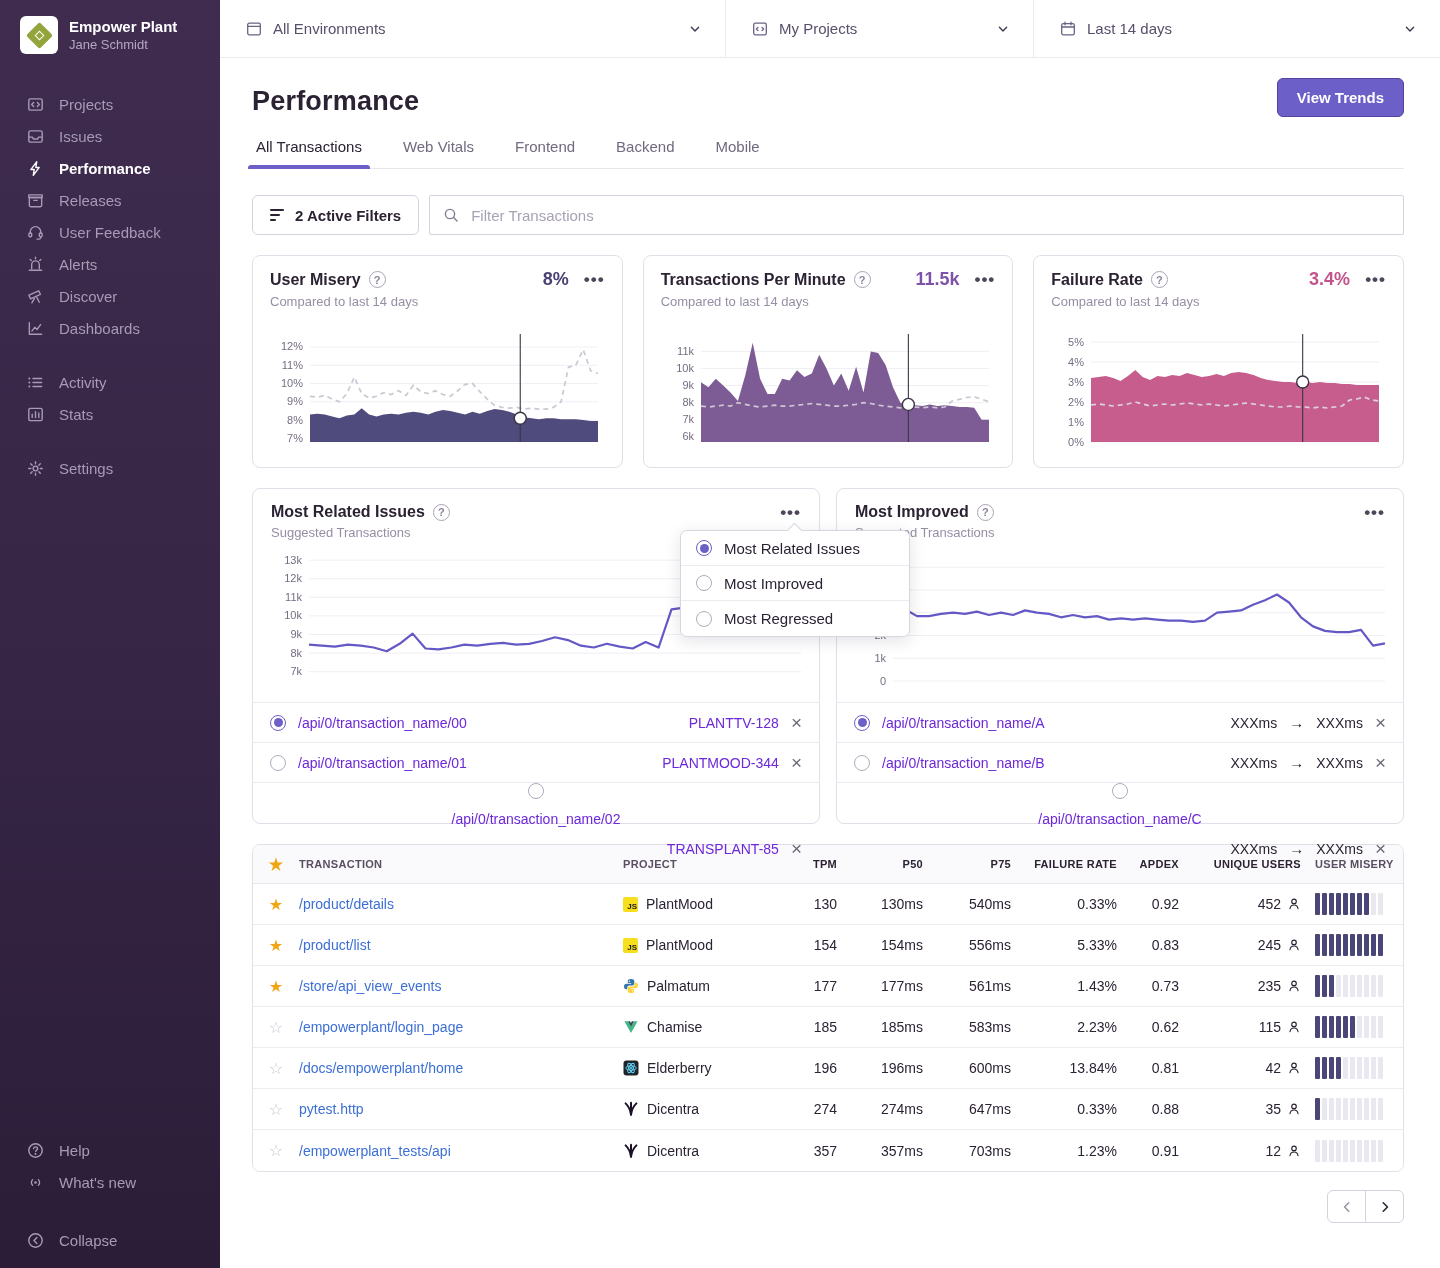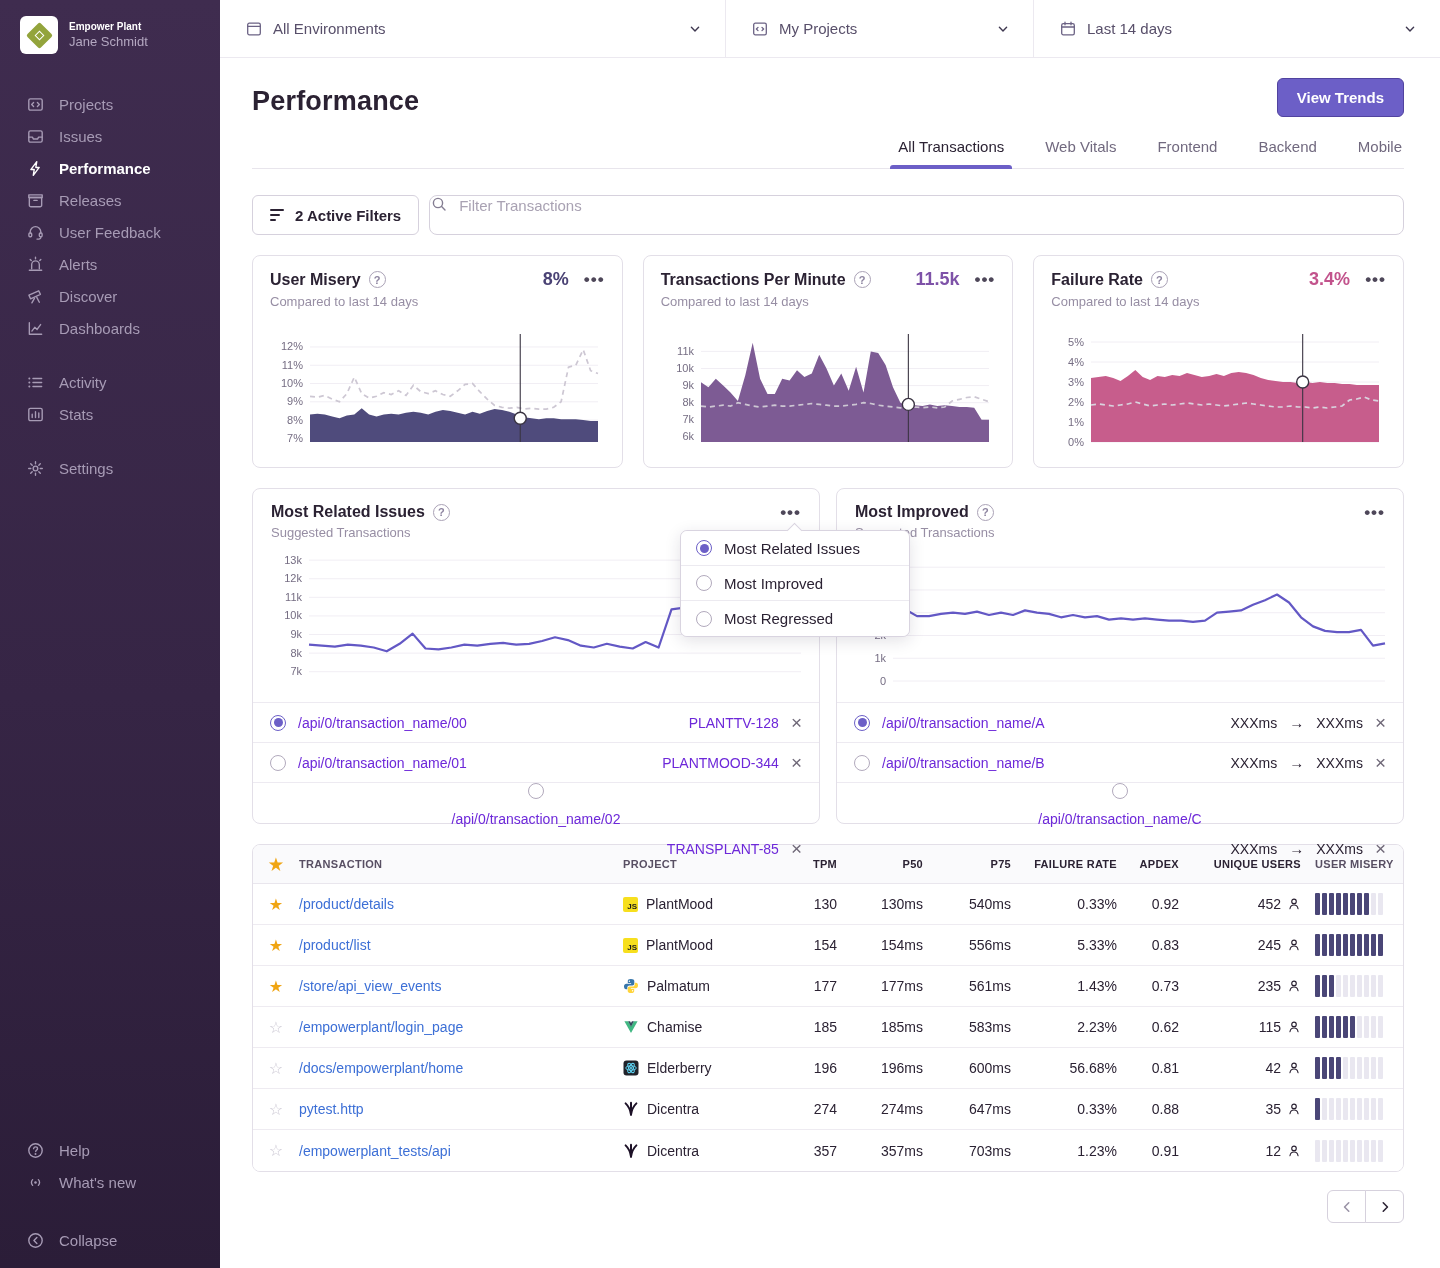--- a/index.html
+++ b/index.html
@@ -14,21 +14,21 @@
   
   .sidebar {
     width:220px; flex:0 0 220px; height:100%;
     background:linear-gradient(180deg,#3f2c4f 0%,#362545 55%,#2b1d38 100%);
     color:#a79bb5; display:flex; flex-direction:column;
   }
   .org { display:flex; gap:11px; padding:16px 14px 16px 20px; align-items:center; cursor:pointer; }
   .org-logo { width:38px; height:38px; background:#fff; border-radius:6px; display:flex; align-items:center; justify-content:center; flex:0 0 38px; }
   .diamond-outer { width:19px; height:19px; background:#93a43c; transform:rotate(45deg); display:flex; align-items:center; justify-content:center; border-radius:2px; }
   .diamond-inner { width:7px; height:7px; border:1.8px solid #fff; background:transparent; }
-  .org-name { color:#fff; font-weight:700; font-size:10px; line-height:1.15; }
+  .org-name { color:#fff; font-weight:700; font-size:15px; line-height:1.15; }
   .org-user { color:#b4a8c1; font-size:13px; margin-top:2px; }
   .nav { padding-top:18px; }
   .nav-item { display:flex; align-items:center; gap:15px; padding:7px 16px 7px 26px; font-size:15px; color:#a79bb5; cursor:pointer; }
   .nav-item.active { color:#fff; font-weight:700; }
   .nav-icon { width:18px; height:18px; display:flex; align-items:center; justify-content:center; flex:0 0 18px; }
   .nav-icon svg { display:block; }
   .nav-gap { height:22px; }
   .sidebar-bottom { margin-top:auto; padding-bottom:12px; }
   .collapse-gap { height:26px; }
 
@@ -42,31 +42,31 @@
   .tb-icon { color:#6b6284; display:flex; }
   .tb-chev { color:#3f3850; display:flex; }
   .tb-w1 { width:308px; } .tb-w2 { width:506px; } .tb-w3 { flex:1; }
 
   .content { padding:0 36px 0 32px; flex:1; }
 
   .page-head { display:flex; align-items:flex-start; justify-content:space-between; margin-top:20px; }
   .page-title { font-size:27px; font-weight:600; color:#2b2233; letter-spacing:.2px; margin-top:8px; }
   .btn-primary { background:#6c5fc7; border:1px solid #51439f; color:#fff; font-weight:700; font-size:15px; padding:10px 19px; border-radius:6px; cursor:pointer; font-family:inherit; }
 
-  .tabs { display:flex; gap:37px; margin-top:10px; border-bottom:1px solid #e8e5ec; padding-left:2px;justify-content:flex-end; }
+  .tabs { display:flex; gap:37px; margin-top:10px; border-bottom:1px solid #e8e5ec; padding-left:2px; }
   .tab { padding:11px 2px 13px; font-size:15px; color:#71697f; cursor:pointer; position:relative; white-space:nowrap; }
   .tab.active { color:#2b2233; }
   .tab.active::after { content:""; position:absolute; left:-6px; right:-6px; bottom:-1px; height:4px; background:#6c5fc7; border-radius:3px 3px 0 0; }
 
   .filter-row { display:flex; gap:10px; margin-top:26px; }
   .btn-filters { display:flex; align-items:center; gap:11px; border:1px solid #d6d1dd; border-radius:6px; padding:0 17px; height:40px; font-weight:700; font-size:15px; background:#fff; color:#2b2233; cursor:pointer; font-family:inherit; }
   .flt-icon { display:flex; flex-direction:column; gap:3px; }
   .flt-icon i { display:block; height:2px; background:#2b2233; border-radius:1px; }
   .flt-icon i:nth-child(1){ width:14px; } .flt-icon i:nth-child(2){ width:10px; } .flt-icon i:nth-child(3){ width:6px; }
-  .search { flex:1; display:flex; align-items:flex-start; gap:10px; border:1px solid #d6d1dd; border-radius:8px; height:40px; padding:0 1px; background:#fff; }
+  .search { flex:1; display:flex; align-items:center; gap:10px; border:1px solid #d6d1dd; border-radius:2px; height:40px; padding:0 13px; background:#fff; }
   .search input { border:none; outline:none; flex:1; font-size:15px; color:#2b2233; font-family:inherit; background:transparent; }
   .search input::placeholder { color:#a9a2b3; }
   .search-icon { color:#847d92; display:flex; }
 
   
   .card { border:1px solid #e3dfe8; border-radius:8px; background:#fff; }
   .kpi-row { display:grid; grid-template-columns:1fr 1fr 1fr; gap:20px; margin-top:20px; }
   .kpi-card { padding:13px 17px 10px; }
   .kpi-head { display:flex; align-items:center; }
   .kpi-title { font-size:16px; font-weight:600; color:#2b2233; display:flex; gap:8px; align-items:center; white-space:nowrap; }
@@ -754,21 +754,21 @@
                       <ellipse cx="8" cy="8" rx="5.2" ry="2.1" transform="rotate(120 8 8)"></ellipse>
                     </g>
                     <circle cx="8" cy="8" r="1.1" fill="#61dafb"></circle>
                   </svg>
                 </span>
                 <span>Elderberry</span>
               </div>
               <div class="num">196</div>
               <div class="num">196ms</div>
               <div class="num">600ms</div>
-              <div class="num">56.68%</div>
+              <div class="num">13.84%</div>
               <div class="num">0.81</div>
               <div class="c-users">
                 <span>42</span>
                 <span style="display: flex;">
                   <svg width="14" height="14" viewBox="0 0 16 16" fill="none" stroke="#2b2233" stroke-width="1.3" stroke-linecap="round">
                     <circle cx="8" cy="5" r="2.6"></circle>
                     <path d="M3.4 13.4c.5-3 2.5-4.2 4.6-4.2s4.1 1.2 4.6 4.2"></path>
                   </svg>
                 </span>
               </div>

